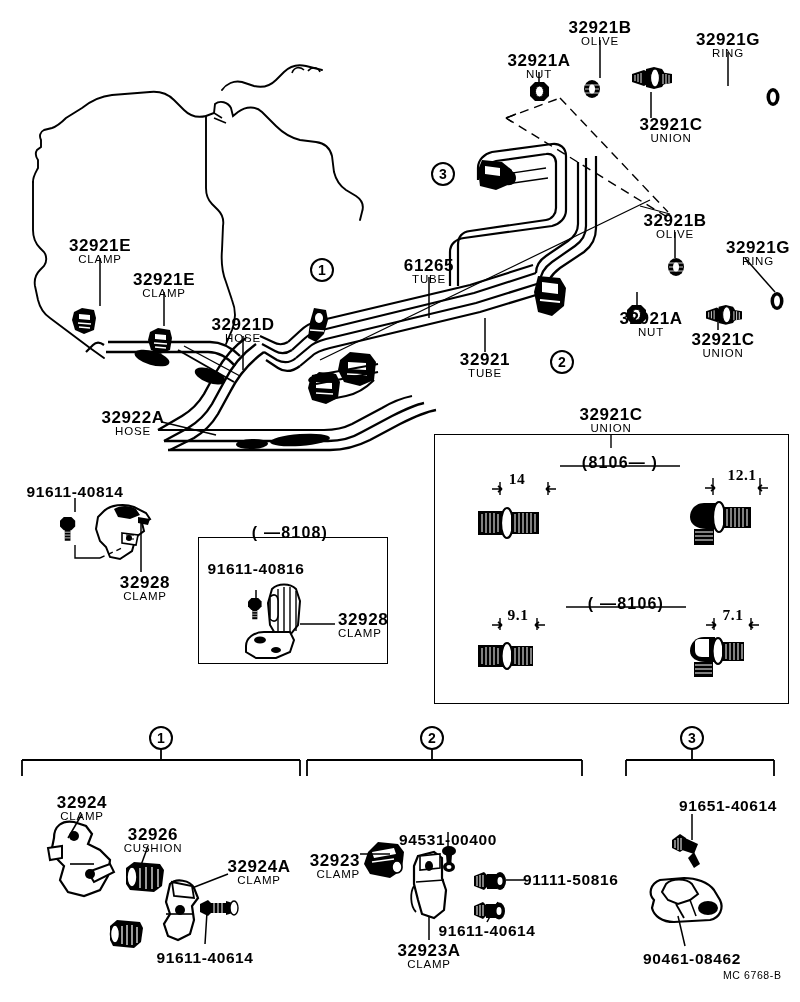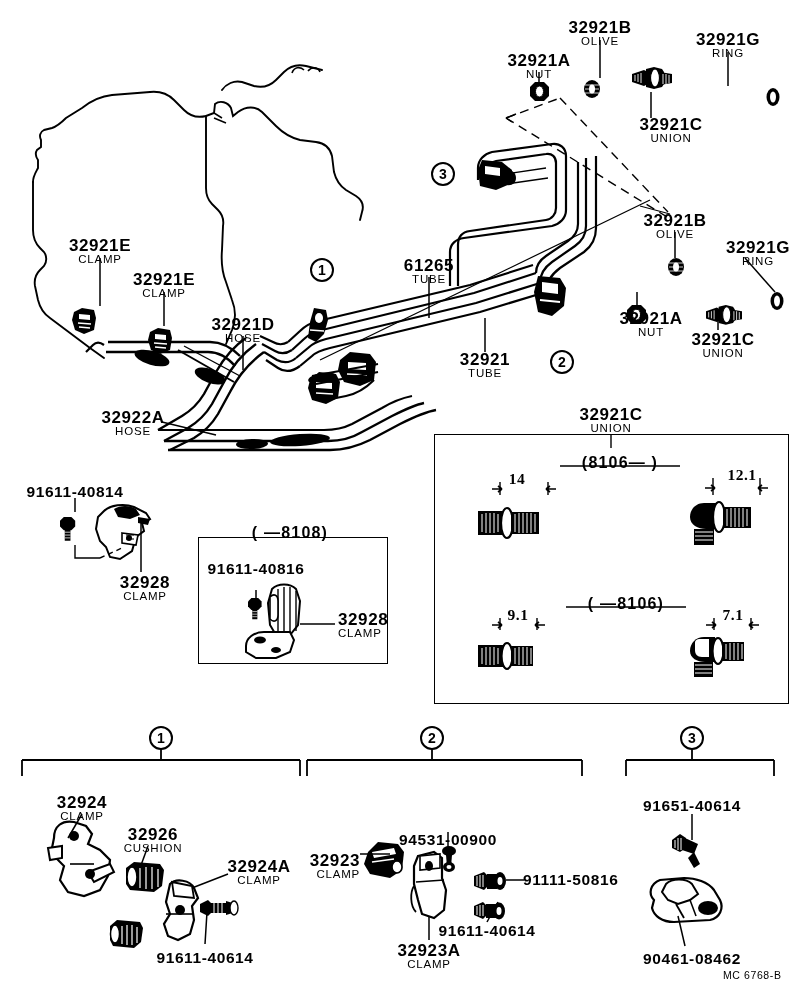--- a/index.html
+++ b/index.html
@@ -594,34 +594,34 @@
   </div>
   <div class="lbl c sm" style="left:205px; top:950px; transform:translateX(-50%);">
     <span class="pn">91611-40614</span>
   </div>
 
   <div class="lbl r" style="left:360px; top:852px; transform:translateX(-100%);">
     <span class="pn">32923</span>
     <span class="dn">CLAMP</span>
   </div>
   <div class="lbl c sm" style="left:448px; top:832px; transform:translateX(-50%);">
-    <span class="pn">94531-00900</span>
+    <span class="pn">94531-00400</span>
   </div>
   <div class="lbl l sm" style="left:523px; top:872px;">
     <span class="pn">91111-50816</span>
   </div>
   <div class="lbl c sm" style="left:487px; top:923px; transform:translateX(-50%);">
     <span class="pn">91611-40614</span>
   </div>
   <div class="lbl c" style="left:429px; top:942px; transform:translateX(-50%);">
     <span class="pn">32923A</span>
     <span class="dn">CLAMP</span>
   </div>
 
-  <div class="lbl c sm" style="left:692px; top:798px; transform:translateX(-50%);text-align:center;">
+  <div class="lbl c sm" style="left:728px; top:798px; transform:translateX(-50%);text-align:center;">
     <span class="pn">91651-40614</span>
   </div>
   <div class="lbl c sm" style="left:692px; top:951px; transform:translateX(-50%);">
     <span class="pn">90461-08462</span>
   </div>
 
   <div class="footer" style="left:723px; top:969px;">MC 6768-B</div>
 
 </div>
 

